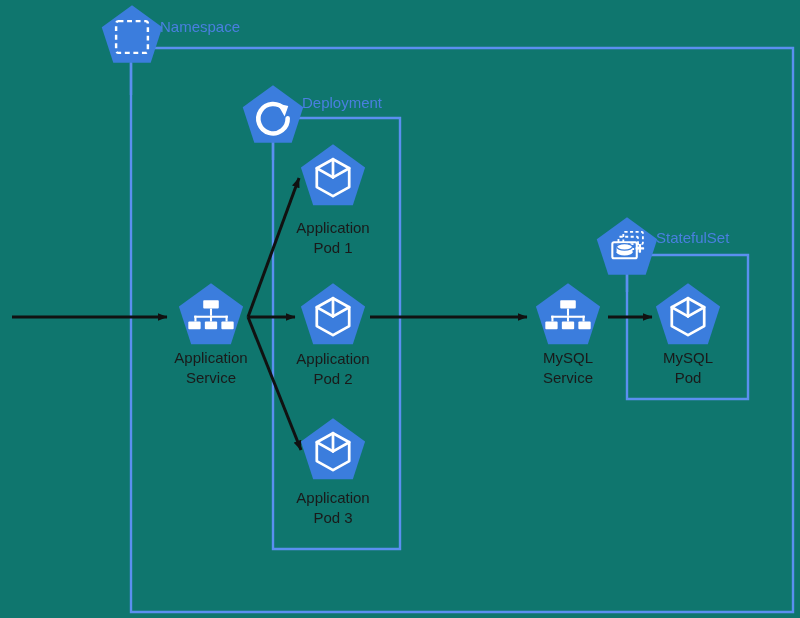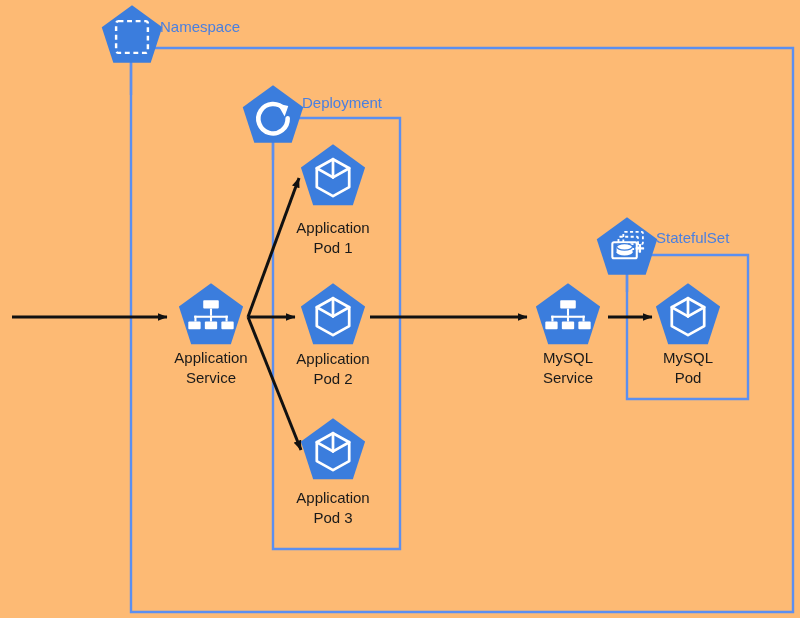--- a/index.html
+++ b/index.html
@@ -10,21 +10,21 @@
   body {
     width: 800px;
     height: 618px;
     font-family: "Liberation Sans", sans-serif;
     overflow: hidden;
   }
   #canvas-root {
     position: relative;
     width: 800px;
     height: 618px;
-    background: #fdba74;
+    background: #0f766e;
   }
   #diagram-svg {
     position: absolute;
     top: 0;
     left: 0;
     width: 800px;
     height: 618px;
     display: block;
   }
   .group-label {

